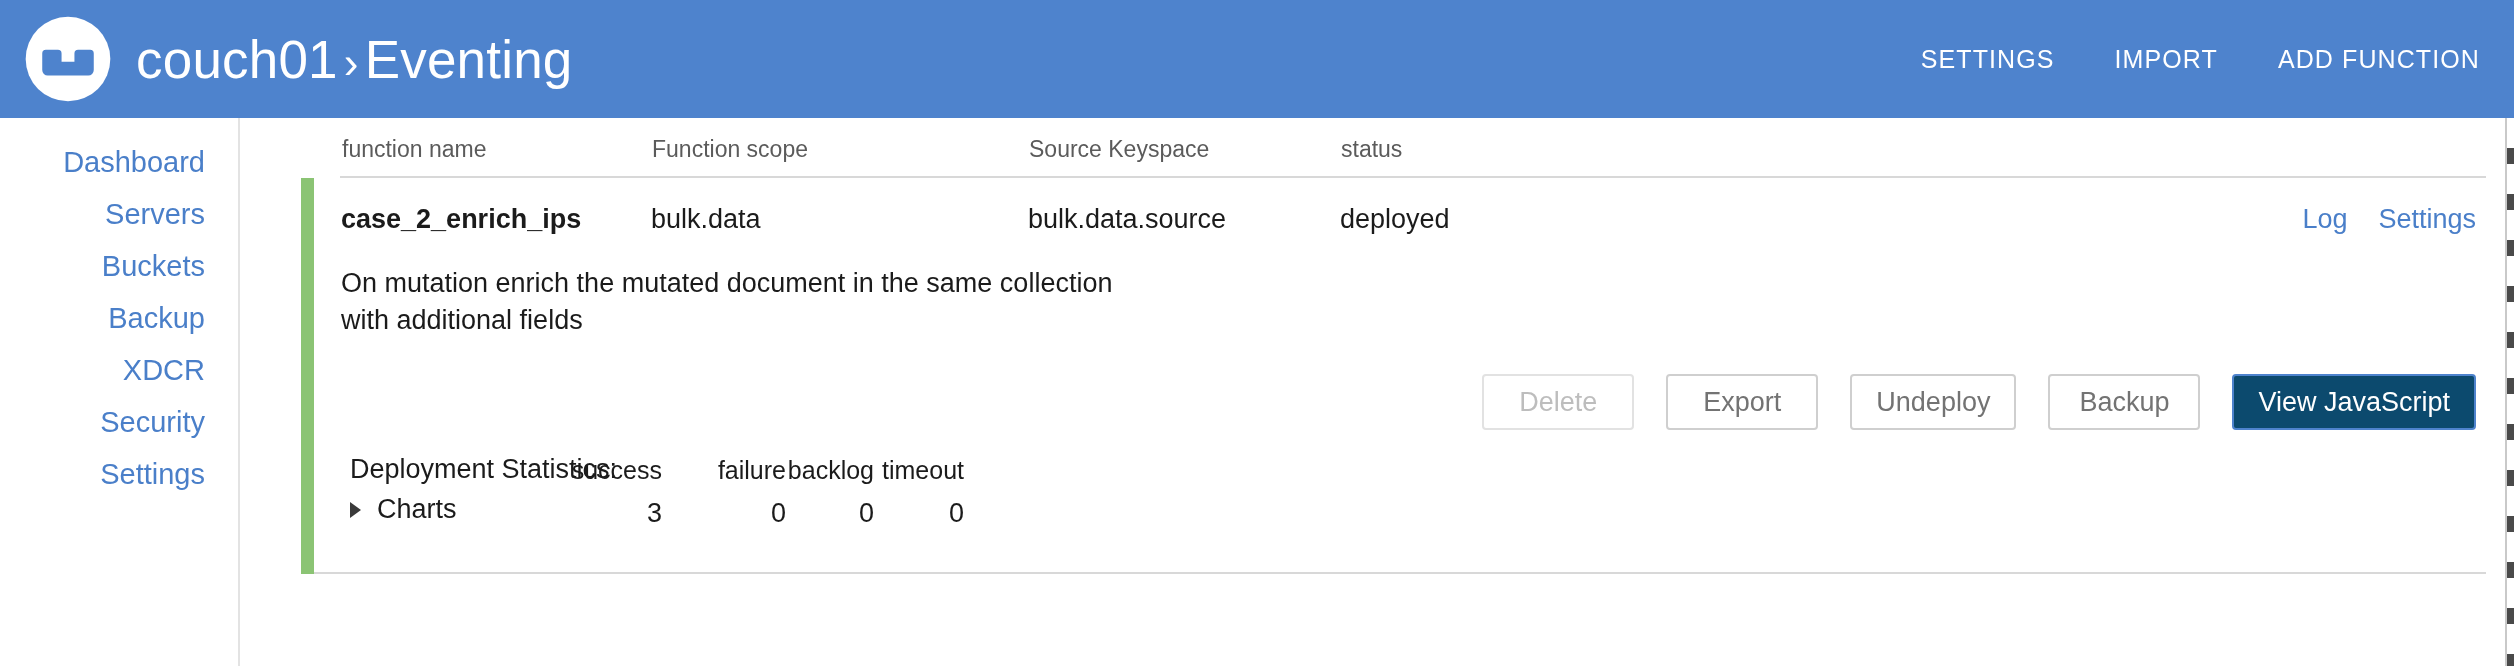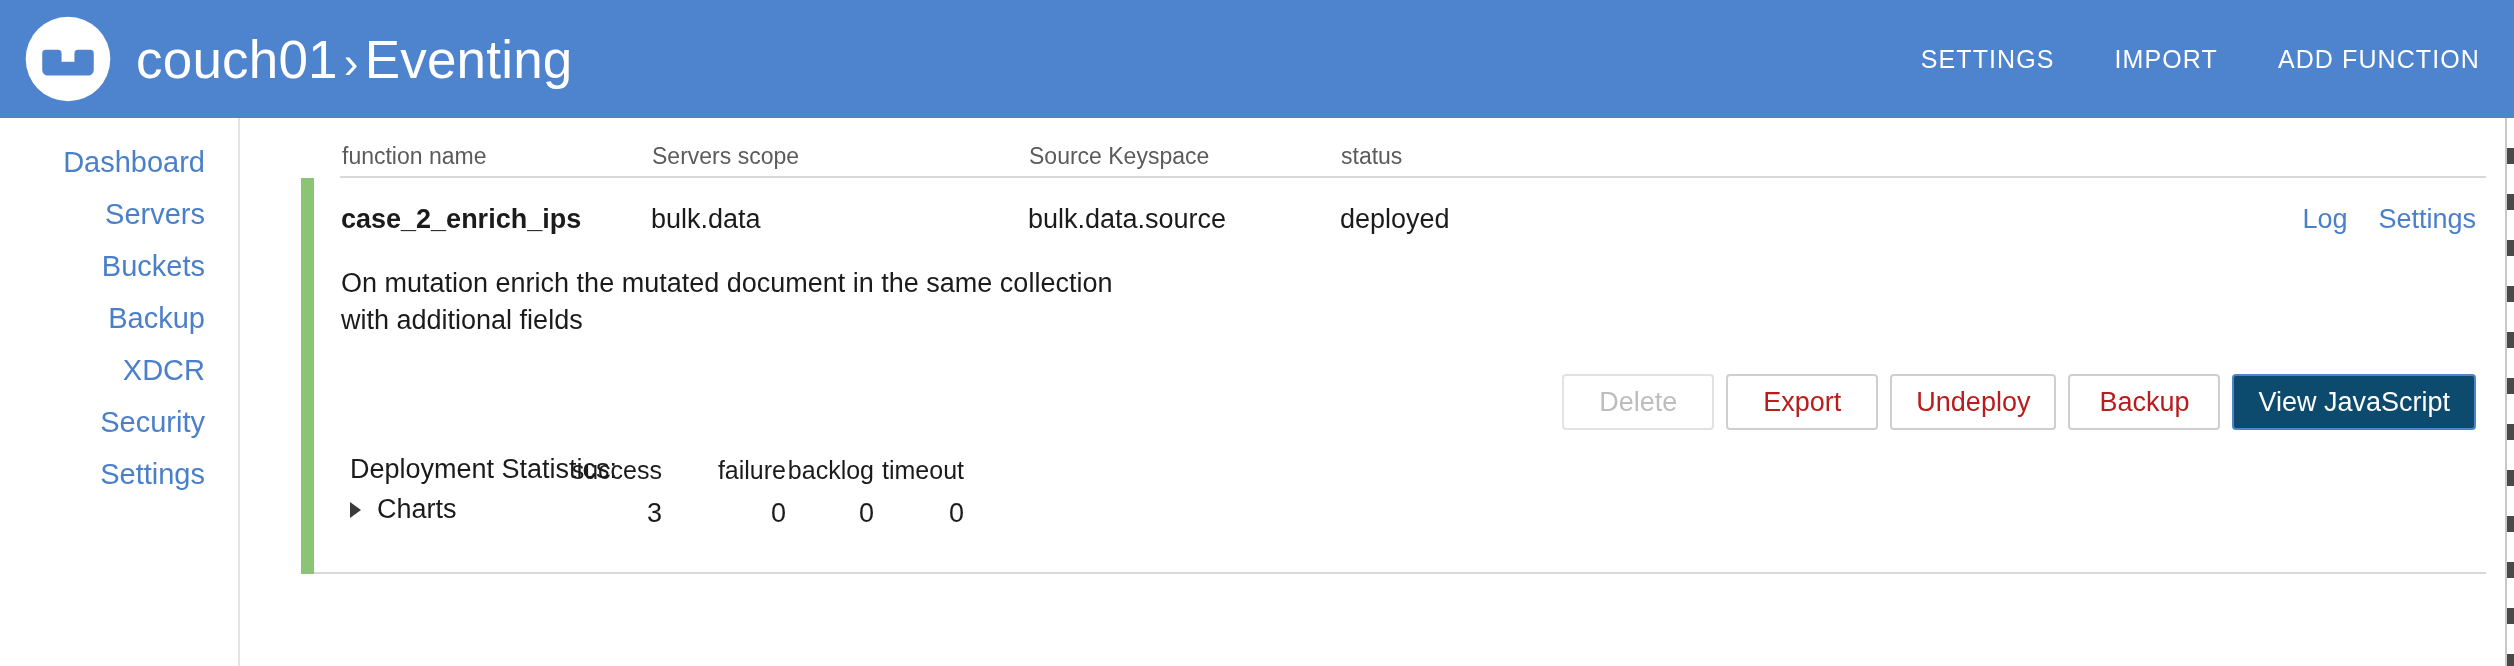--- a/index.html
+++ b/index.html
@@ -119,21 +119,21 @@
     bottom: 0;
     height: 2px;
     background: #d8d8d8;
   }
   .cols {
     position: relative;
     height: 100%;
   }
   .colhead {
     position: absolute;
-    top: 27px;
+    top: 20px;
     color: #5b5b5b;
     font-size: 23px;
     white-space: nowrap;
     line-height: 1;
   }
   .c-name  { left: 41px;  }
   .c-scope { left: 351px; }
   .c-src   { left: 728px; }
   .c-stat  { left: 1040px;}
 
@@ -195,31 +195,32 @@
     font-size: 27px;
     line-height: 1.36;
     color: #1b1b1b;
   }
 
   
   .btn-row {
     display: flex;
     justify-content: flex-end;
     padding: 36px 10px 0 10px;
+    gap: 20px;
   }
   .btn {
     height: 56px;
     min-width: 152px;
     padding: 0 24px;
     margin-left: 12px;
     box-sizing: border-box;
     border: 2px solid #cfcfcf;
     border-radius: 4px;
     background: #ffffff;
-    color: #b91c1c;
+    color: #737373;
     font-family: "Liberation Sans", sans-serif;
     font-size: 27px;
     line-height: 52px;
     text-align: center;
     cursor: pointer;
     white-space: nowrap;
   }
   .btn.disabled {
     color: #bdbdbd;
     border-color: #e2e2e2;
@@ -338,21 +339,21 @@
     <a href="#" class="sidebar-item">XDCR</a>
     <a href="#" class="sidebar-item">Security</a>
     <a href="#" class="sidebar-item">Settings</a>
   </nav>
 
   <div class="main">
 
     <div class="col-head-row">
       <div class="cols">
         <div class="colhead c-name">function name</div>
-        <div class="colhead c-scope">Servers scope</div>
+        <div class="colhead c-scope">Function scope</div>
         <div class="colhead c-src">Source Keyspace</div>
         <div class="colhead c-stat">status</div>
       </div>
       <div class="divider"></div>
     </div>
 
     <div class="fn-card">
 
       <div class="fn-row-1">
         <div class="fn-field fn-name">case_2_enrich_ips</div>

